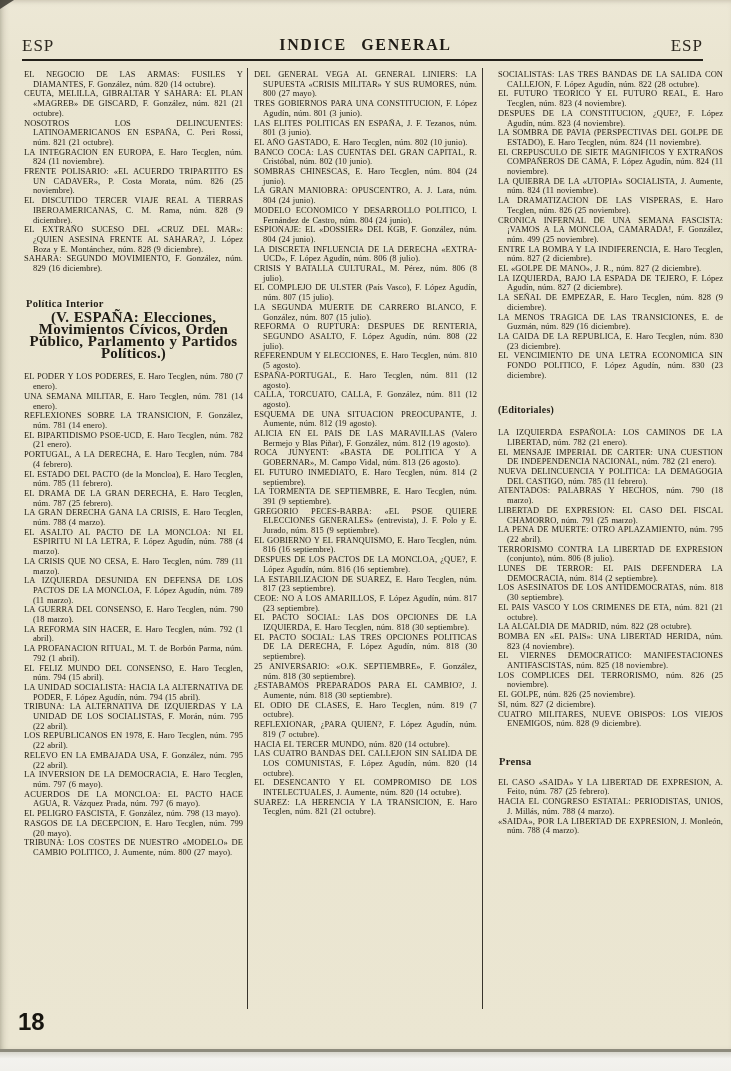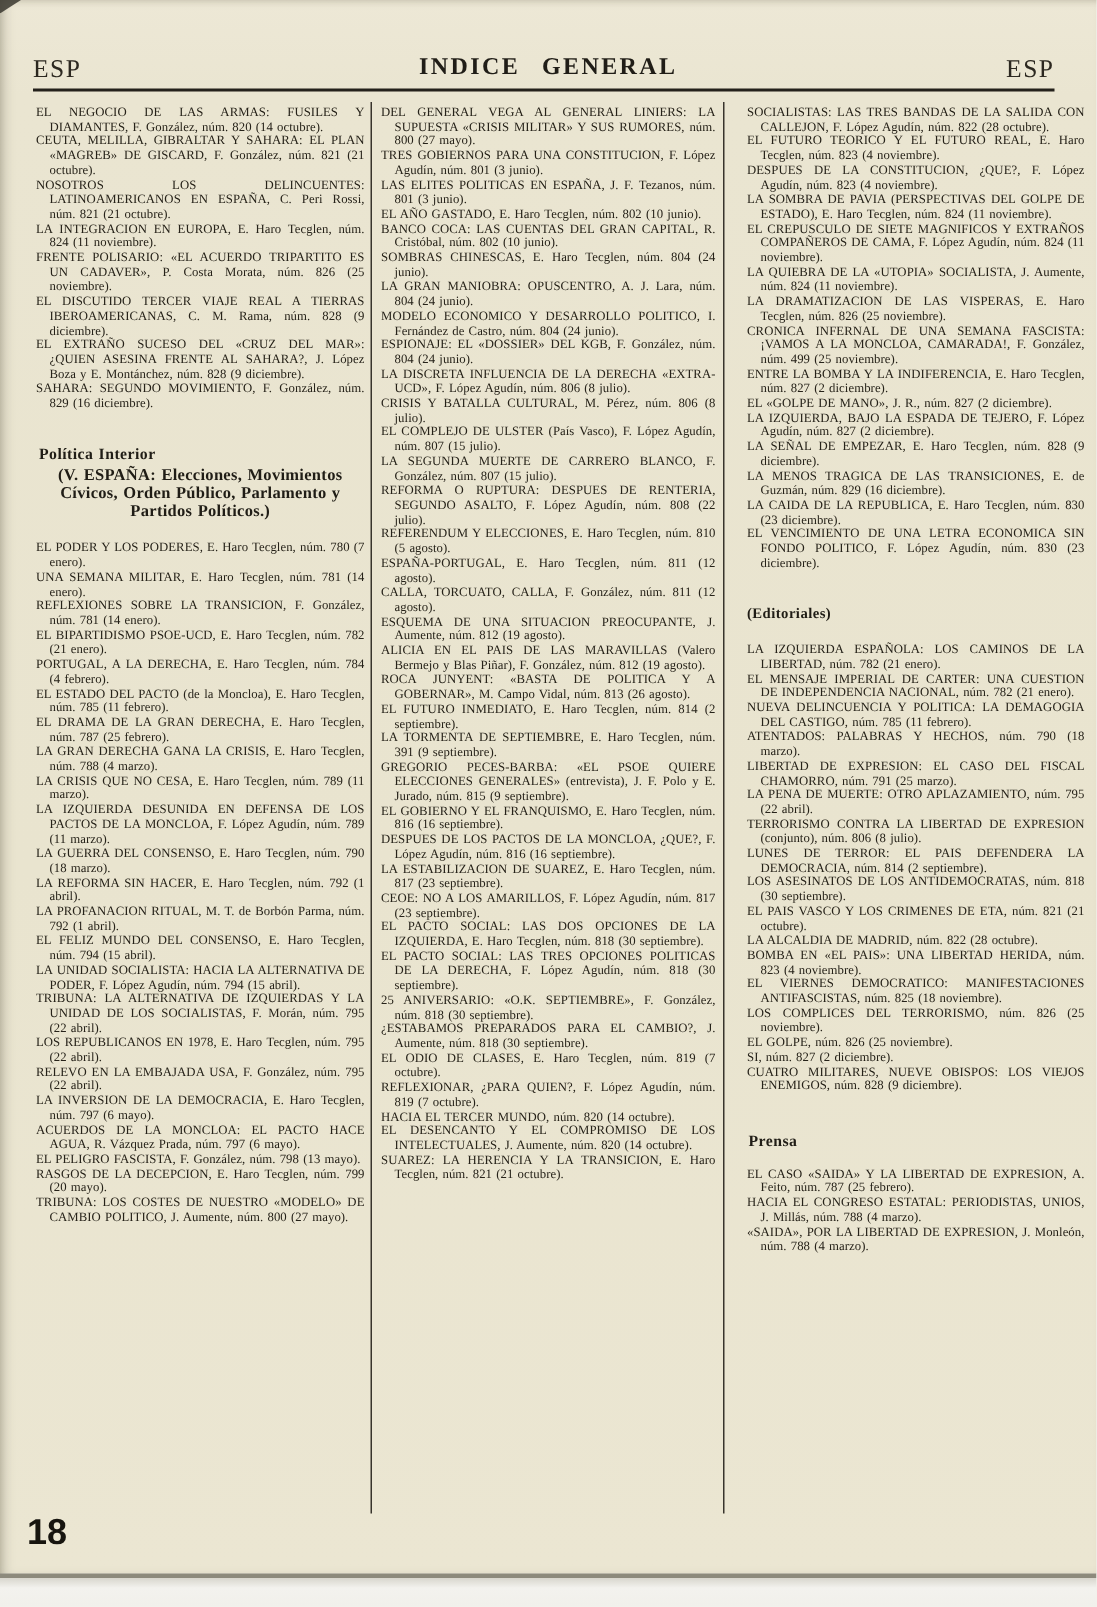--- a/index.html
+++ b/index.html
@@ -59,21 +59,21 @@
 
   .entry {
     margin:0; padding-left:9px; text-indent:-9px;
     text-align:justify;
   }
   .section-heading {
     font-size:10.5px; font-weight:700; color:#201d16;
     margin:25px 0 3px 2px; letter-spacing:.3px;
   }
   .subsection {
-    font-weight:700; font-size:11px; line-height:12px;
+    font-weight:700; font-size:15px; line-height:12px;
     text-align:center; color:#201d16;
     margin:1px 0 13px 0; letter-spacing:.2px;
   }
   .center-heading {
     font-weight:700; font-size:9.8px; text-align:left; color:#201d16;
     margin:24px 0 14px 0; letter-spacing:.3px;
   }
   .left-heading {
     font-size:10.5px; font-weight:700; color:#201d16;
     margin:28px 0 11px 1px; letter-spacing:.3px;
@@ -114,20 +114,21 @@
         <h2 class="section-heading">Política Interior</h2>
         <div class="subsection">(V. ESPAÑA: Elecciones, Movimientos Cívicos, Orden Público, Parlamento y Partidos Políticos.)</div>
         <p class="entry">EL PODER Y LOS PODERES, E. Haro Tecglen, núm. 780 (7 enero).</p>
         <p class="entry">UNA SEMANA MILITAR, E. Haro Tecglen, núm. 781 (14 enero).</p>
         <p class="entry">REFLEXIONES SOBRE LA TRANSICION, F. González, núm. 781 (14 enero).</p>
         <p class="entry">EL BIPARTIDISMO PSOE-UCD, E. Haro Tecglen, núm. 782 (21 enero).</p>
         <p class="entry">PORTUGAL, A LA DERECHA, E. Haro Tecglen, núm. 784 (4 febrero).</p>
         <p class="entry">EL ESTADO DEL PACTO (de la Moncloa), E. Haro Tecglen, núm. 785 (11 febrero).</p>
         <p class="entry">EL DRAMA DE LA GRAN DERECHA, E. Haro Tecglen, núm. 787 (25 febrero).</p>
         <p class="entry">LA GRAN DERECHA GANA LA CRISIS, E. Haro Tecglen, núm. 788 (4 marzo).</p>
+        <p class="entry">EL ASALTO AL PACTO DE LA MONCLOA: NI EL ESPIRITU NI LA LETRA, F. López Agudín, núm. 788 (4 marzo).</p>
         <p class="entry">LA CRISIS QUE NO CESA, E. Haro Tecglen, núm. 789 (11 marzo).</p>
         <p class="entry">LA IZQUIERDA DESUNIDA EN DEFENSA DE LOS PACTOS DE LA MONCLOA, F. López Agudín, núm. 789 (11 marzo).</p>
         <p class="entry">LA GUERRA DEL CONSENSO, E. Haro Tecglen, núm. 790 (18 marzo).</p>
         <p class="entry">LA REFORMA SIN HACER, E. Haro Tecglen, núm. 792 (1 abril).</p>
         <p class="entry">LA PROFANACION RITUAL, M. T. de Borbón Parma, núm. 792 (1 abril).</p>
         <p class="entry">EL FELIZ MUNDO DEL CONSENSO, E. Haro Tecglen, núm. 794 (15 abril).</p>
         <p class="entry">LA UNIDAD SOCIALISTA: HACIA LA ALTERNATIVA DE PODER, F. López Agudín, núm. 794 (15 abril).</p>
         <p class="entry">TRIBUNA: LA ALTERNATIVA DE IZQUIERDAS Y LA UNIDAD DE LOS SOCIALISTAS, F. Morán, núm. 795 (22 abril).</p>
         <p class="entry">LOS REPUBLICANOS EN 1978, E. Haro Tecglen, núm. 795 (22 abril).</p>
         <p class="entry">RELEVO EN LA EMBAJADA USA, F. González, núm. 795 (22 abril).</p>
@@ -166,20 +167,21 @@
         <p class="entry">DESPUES DE LOS PACTOS DE LA MONCLOA, ¿QUE?, F. López Agudín, núm. 816 (16 septiembre).</p>
         <p class="entry">LA ESTABILIZACION DE SUAREZ, E. Haro Tecglen, núm. 817 (23 septiembre).</p>
         <p class="entry">CEOE: NO A LOS AMARILLOS, F. López Agudín, núm. 817 (23 septiembre).</p>
         <p class="entry">EL PACTO SOCIAL: LAS DOS OPCIONES DE LA IZQUIERDA, E. Haro Tecglen, núm. 818 (30 septiembre).</p>
         <p class="entry">EL PACTO SOCIAL: LAS TRES OPCIONES POLITICAS DE LA DERECHA, F. López Agudín, núm. 818 (30 septiembre).</p>
         <p class="entry">25 ANIVERSARIO: «O.K. SEPTIEMBRE», F. González, núm. 818 (30 septiembre).</p>
         <p class="entry">¿ESTABAMOS PREPARADOS PARA EL CAMBIO?, J. Aumente, núm. 818 (30 septiembre).</p>
         <p class="entry">EL ODIO DE CLASES, E. Haro Tecglen, núm. 819 (7 octubre).</p>
         <p class="entry">REFLEXIONAR, ¿PARA QUIEN?, F. López Agudín, núm. 819 (7 octubre).</p>
         <p class="entry">HACIA EL TERCER MUNDO, núm. 820 (14 octubre).</p>
+        <p class="entry">LAS CUATRO BANDAS DEL CALLEJON SIN SALIDA DE LOS COMUNISTAS, F. López Agudín, núm. 820 (14 octubre).</p>
         <p class="entry">EL DESENCANTO Y EL COMPROMISO DE LOS INTELECTUALES, J. Aumente, núm. 820 (14 octubre).</p>
         <p class="entry">SUAREZ: LA HERENCIA Y LA TRANSICION, E. Haro Tecglen, núm. 821 (21 octubre).</p>
       </div>
     <div class="divider div2"></div>
     <div class="col col3" id="col-2">
         <p class="entry">SOCIALISTAS: LAS TRES BANDAS DE LA SALIDA CON CALLEJON, F. López Agudín, núm. 822 (28 octubre).</p>
         <p class="entry">EL FUTURO TEORICO Y EL FUTURO REAL, E. Haro Tecglen, núm. 823 (4 noviembre).</p>
         <p class="entry">DESPUES DE LA CONSTITUCION, ¿QUE?, F. López Agudín, núm. 823 (4 noviembre).</p>
         <p class="entry">LA SOMBRA DE PAVIA (PERSPECTIVAS DEL GOLPE DE ESTADO), E. Haro Tecglen, núm. 824 (11 noviembre).</p>
         <p class="entry">EL CREPUSCULO DE SIETE MAGNIFICOS Y EXTRAÑOS COMPAÑEROS DE CAMA, F. López Agudín, núm. 824 (11 noviembre).</p>

